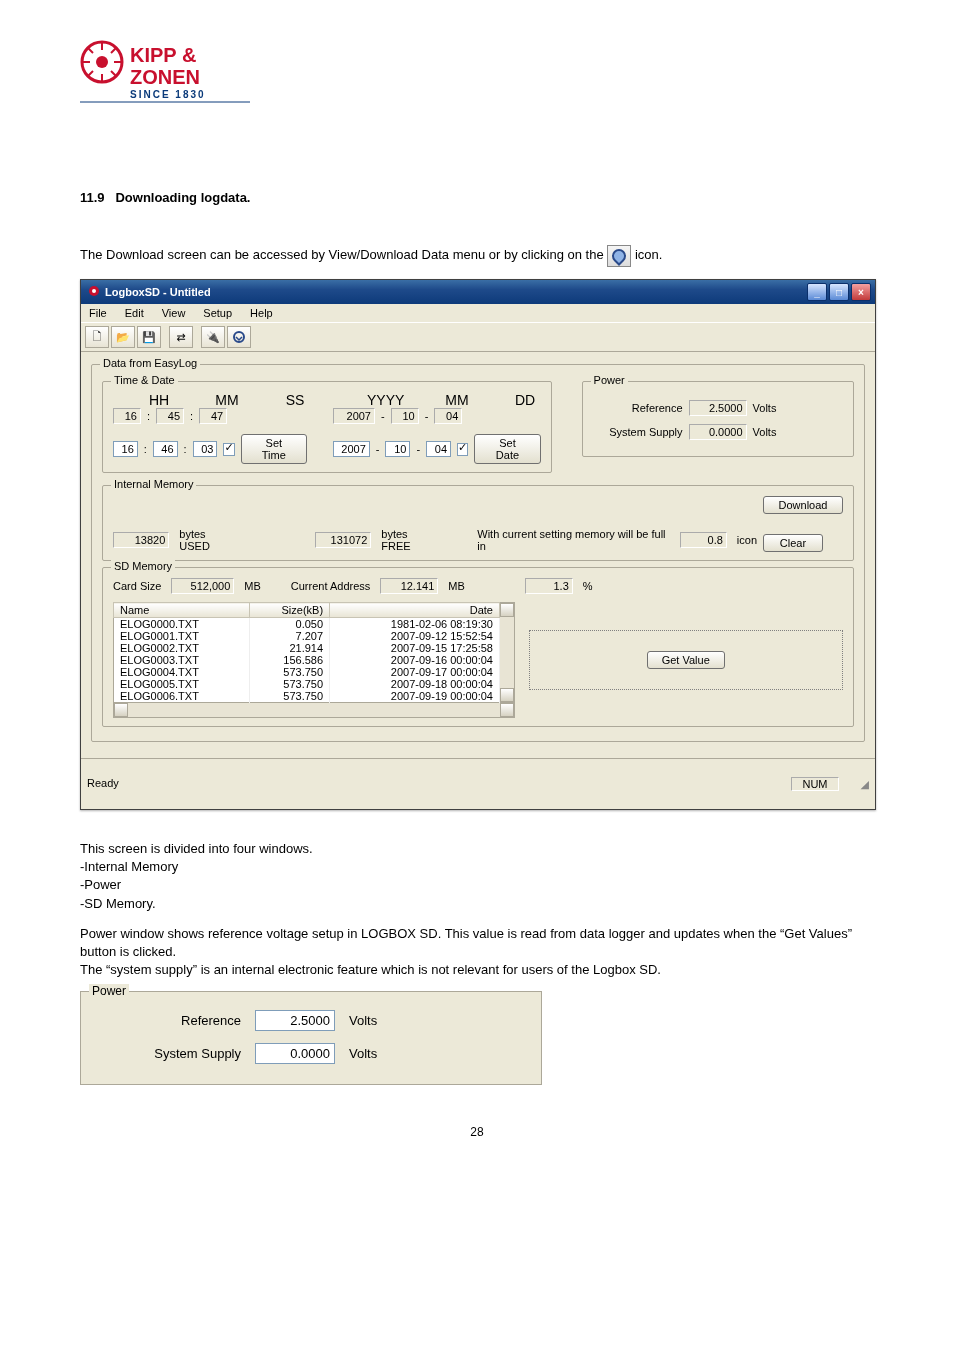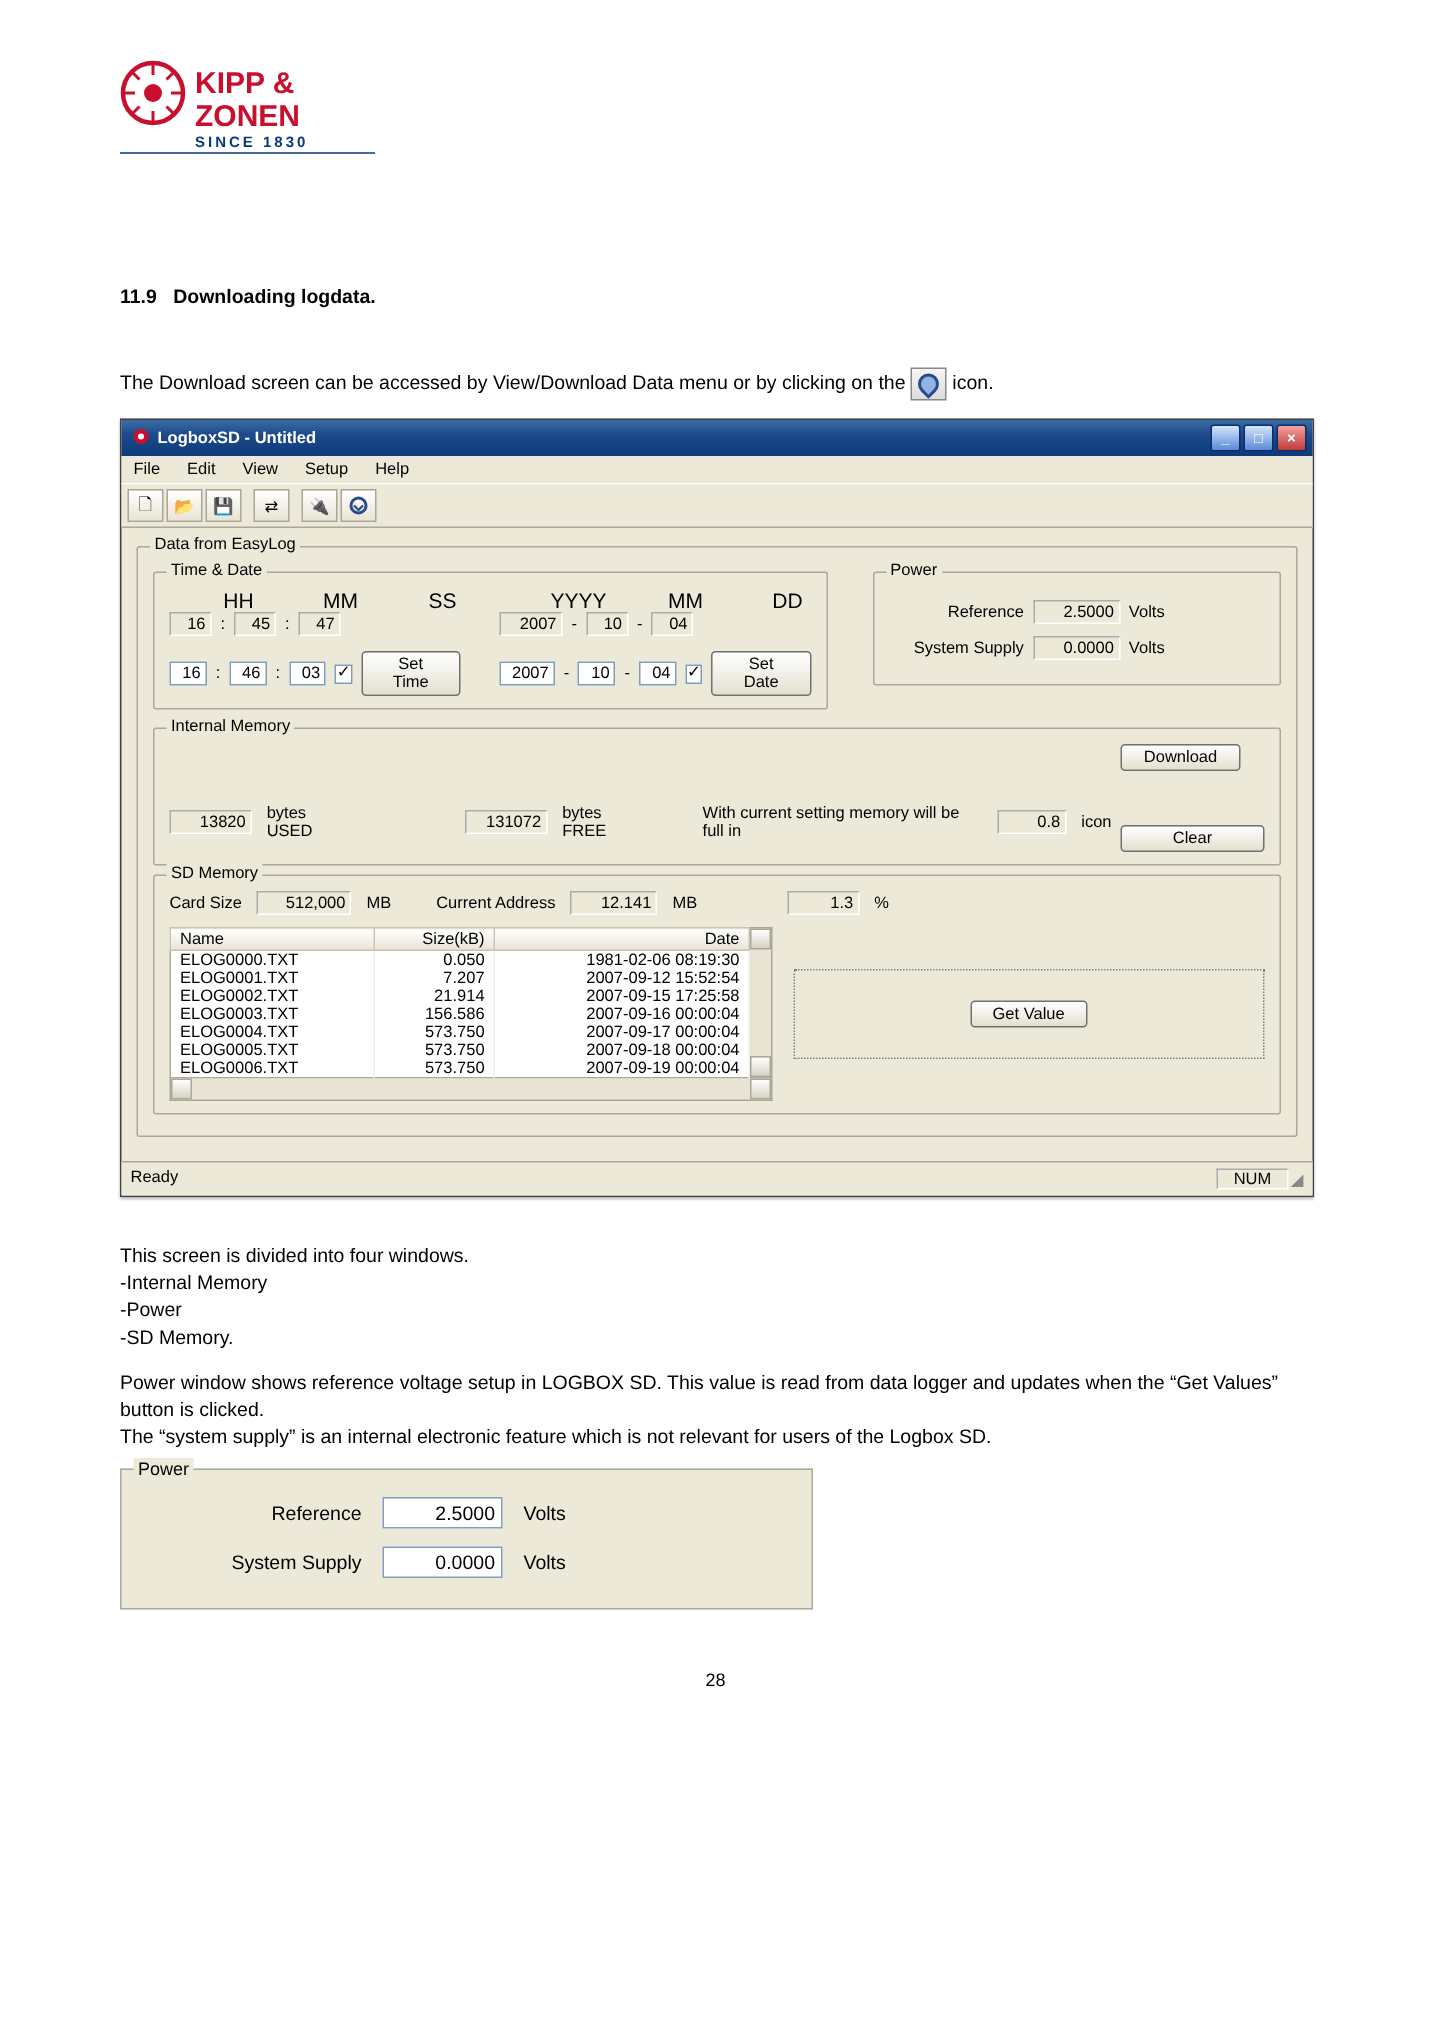--- a/index.html
+++ b/index.html
@@ -164,24 +164,24 @@
     background:linear-gradient(#fff,#d6d2c2);
     border:1px solid #aca899;
     box-sizing:border-box;
   }
   .scroll-strip::before{left:0;}
   .scroll-strip::after{right:0;}
   .statusbar{
     background:#ece9d8;
     border-top:1px solid #aca899;
     font-size:11px;
-    padding:4px 6px;
+    padding:18px 6px;
     display:flex;justify-content:space-between;
   }
-  .status-right{display:flex;gap:2px;align-items:center;}
+  .status-right{display:flex;gap:22px;align-items:center;}
   .status-cell{border:1px inset #fff;padding:0 10px;}
 
   .power-panel{
     border:1px solid #aca899;
     background:#ece9d8;
     width:440px;
     padding:6px 10px 14px 10px;
     position:relative;
     margin-top:6px;
   }
@@ -356,21 +356,21 @@
             <span style="width:60px;"></span>
             <span class="field ro" style="width:50px;">131072</span>
             <span>bytes FREE</span>
             <span style="width:20px;"></span>
             <span>With current setting memory will be full in</span>
             <span class="field ro" style="width:40px;">0.8</span>
             <span>icon</span>
           </div>
           <div style="display:flex;flex-direction:column;gap:20px;">
             <button class="btn" style="width:80px;">Download</button>
-            <button class="btn" style="width:96px;margin-top:16px;">Clear</button>
+            <button class="btn" style="width:60px;">Clear</button>
           </div>
         </div>
       </div>
 
       <div class="groupbox">
         <span class="legend">SD Memory</span>
 
         <div class="row" style="gap:10px;margin-bottom:8px;">
           <span>Card Size</span>
           <span class="field ro" style="width:55px;">512,000</span>

